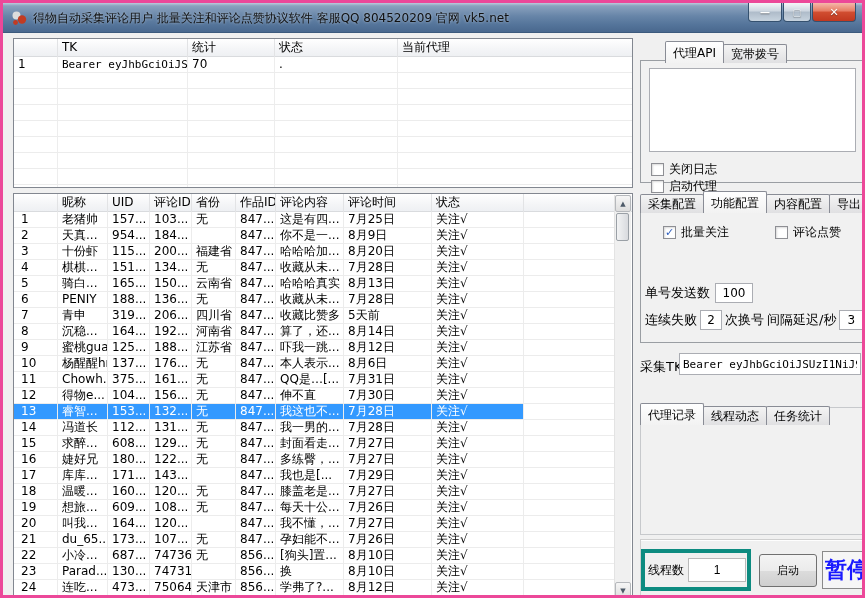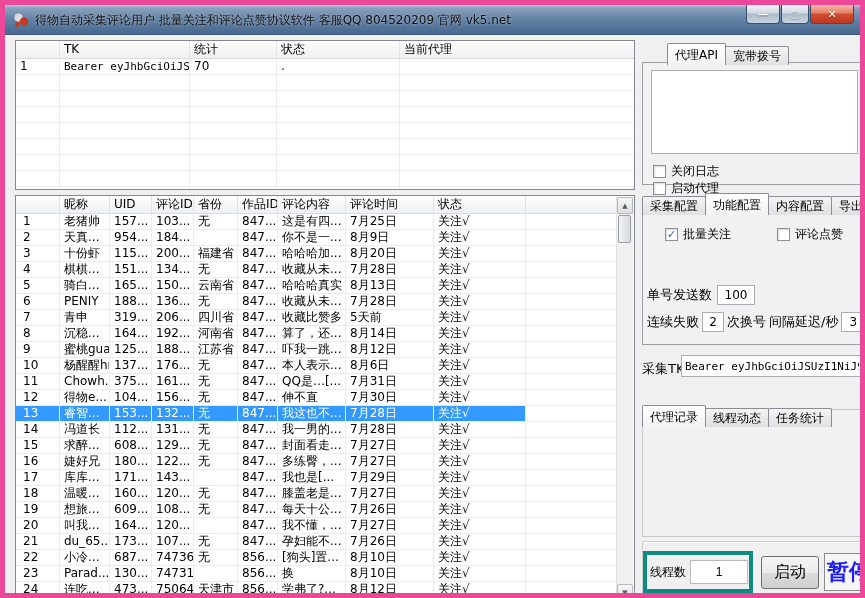--- a/index.html
+++ b/index.html
@@ -1,20 +1,20 @@
 <!DOCTYPE html>
 <html><head>
 <meta charset="utf-8">
 <style>
   html,body{margin:0;padding:0;background:#555;}
   *{box-sizing:border-box;}
   .window{
     position:relative;width:865px;height:598px;overflow:hidden;
     font-family:"DejaVu Sans",sans-serif;background:#f0f0f0;
-    border:5px solid #ec4899;
+    border:3px solid #ec4899;
   }
   
   .titlebar{
     position:absolute;left:0;top:0;width:100%;height:30px;
     background:linear-gradient(180deg,#bccadb 0%,#8aa2be 10%,#6785a8 45%,#54749a 75%,#49688e 100%);
     border-bottom:1px solid #3c5a7d;
   }
   .app-icon{position:absolute;left:8px;top:7px;width:16px;height:16px;}
   .title-text{
     position:absolute;left:30px;top:0;line-height:30px;font-size:12px;color:#101010;
@@ -117,21 +117,21 @@
   .cnt3{left:641px;top:419px;width:109px;height:31px;}
   .cnt4{left:756px;top:419px;width:106px;height:31px;}
   .cnt5{left:641px;top:458px;width:109px;height:31px;}
   
   .footer-group{position:absolute;left:637px;top:506px;width:226px;height:62px;border:1px solid #cfcfcf;box-shadow:inset 0 1px 0 rgba(255,255,255,.9);}
   .thread-box{position:absolute;left:638px;top:516px;width:110px;height:42px;border:4px solid #0d8b80;background:#f0f0f0;
     display:flex;align-items:center;padding:0 3px;gap:4px;}
   .thread-box .lbl{font-size:12px;white-space:nowrap;}
   .thread-input{width:58px;height:24px;border:1px solid #b9b9b9;background:#fff;text-align:center;font-size:12px;}
   .btn-start{position:absolute;left:756px;top:521px;width:58px;height:33px;border:1px solid #707070;border-radius:3px;
-    background:linear-gradient(#f4f4f4,#ebebeb 50%,#dcdcdc 51%,#cfcfcf);font-size:16px;display:flex;align-items:center;justify-content:center;}
+    background:linear-gradient(#f4f4f4,#ebebeb 50%,#dcdcdc 51%,#cfcfcf);font-size:11px;display:flex;align-items:center;justify-content:center;}
   .btn-pause{position:absolute;left:819px;top:518px;width:46px;height:38px;border:1px solid #8a8a8a;background:#f6f6f6;
     display:flex;align-items:center;justify-content:flex-start;overflow:hidden;
     color:#1a1aff;font-size:22px;font-weight:bold;white-space:nowrap;padding-left:2px;}
 </style>
 </head>
 <body>
 
 <div class="window">
 
   <div class="titlebar">

